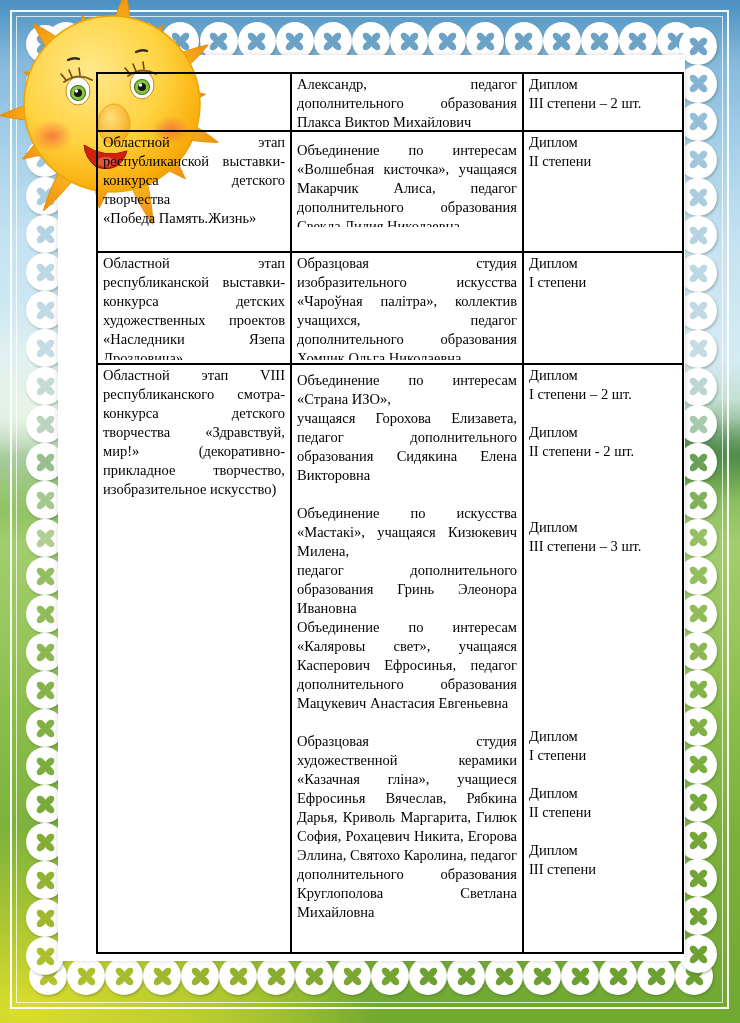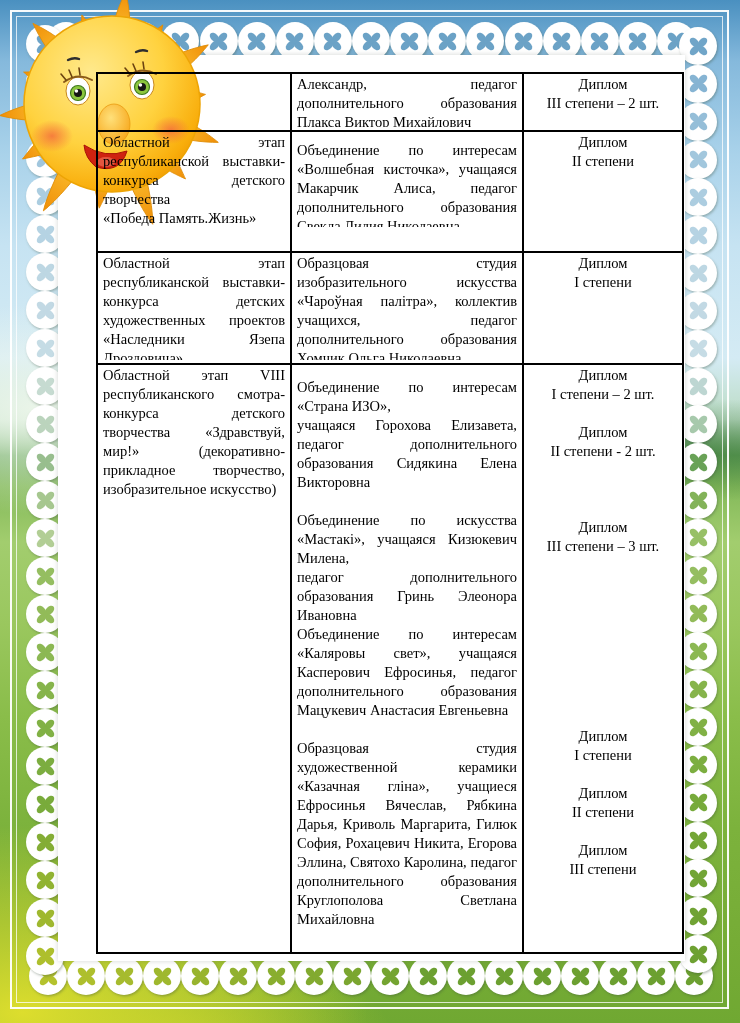--- a/index.html
+++ b/index.html
@@ -34,21 +34,21 @@
   .tblwrap{position:absolute; left:96px; top:72px; z-index:5;}
   table.doc{border-collapse:collapse; table-layout:fixed; width:586px;
     font-size:14.5px; line-height:19px;}
   table.doc td{border:2px solid #000; vertical-align:top; padding:1px 5px; background:transparent;}
   .cellbox{overflow:hidden;}
   tr.r0{height:58px}  tr.r0 .cellbox{height:52px}
   tr.r1{height:121px} tr.r1 .cellbox{height:94px}
   tr.r2{height:112px} tr.r2 .cellbox{height:106px}
   tr.r3{height:589px} tr.r3 .cellbox{height:583px}
   td.comp .block, td.part .block{text-align:justify; white-space:pre-line; margin:0;}
-  td.award .block{text-align:center; white-space:pre-line; margin:0;}
+  td.award .block{text-align:left; white-space:pre-line; margin:0;}
 </style>
 </head>
 <body>
 
 <div class="page">
   <div class="bg"></div>
   <div class="frame-a"></div>
   <div class="frame-b"></div>
   <div class="lace" id="lace">
       <div class="scallop" style="left: 47px; top: 22px;">
@@ -1116,21 +1116,21 @@
             </td>
           </tr>
           <tr class="r3">
             <td class="comp">
               <div class="cellbox">
                 <p class="block">Областной этап VIII республиканского смотра-конкурса детского творчества «Здравствуй, мир!» (декоративно-прикладное творчество, изобразительное искусство)</p>
               </div>
             </td>
             <td class="part">
               <div class="cellbox">
-                <p class="block" style="margin-top: 12px;">Объединение по интересам «Страна ИЗО»,
+                <p class="block" style="margin-top: 5px;">Объединение по интересам «Страна ИЗО»,
 учащаяся Горохова Елизавета, педагог дополнительного образования Сидякина Елена Викторовна</p>
                 <p class="block" style="margin-top: 19px;">Объединение по искусства «Мастакі», учащаяся Кизюкевич Милена,
 педагог дополнительного образования Гринь Элеонора Ивановна</p>
                 <p class="block" style="margin-top: 0px;">Объединение по интересам «Каляровы свет», учащаяся Касперович Ефросинья, педагог дополнительного образования Мацукевич Анастасия Евгеньевна</p>
                 <p class="block" style="margin-top: 19px;">Образцовая студия художественной керамики «Казачная глiна», учащиеся Ефросинья Вячеслав, Рябкина Дарья, Криволь Маргарита, Гилюк София, Рохацевич Никита, Егорова Эллина, Святохо Каролина, педагог дополнительного образования Круглополова Светлана Михайловна</p>
               </div>
             </td>
             <td class="award">
               <div class="cellbox">
                 <p class="block" style="margin-top: 0px;">Диплом

